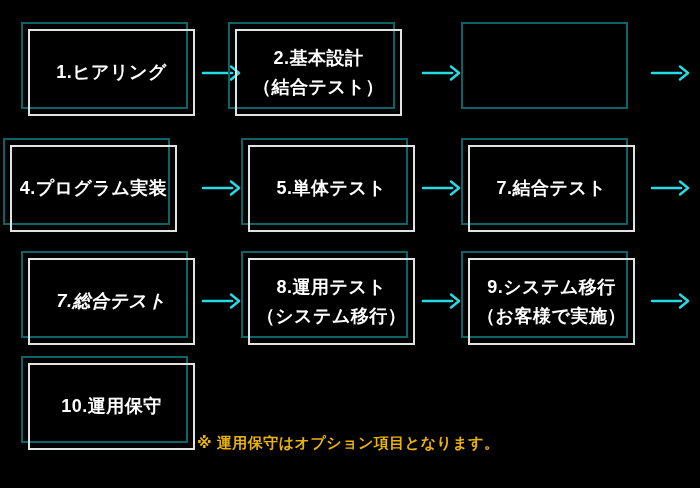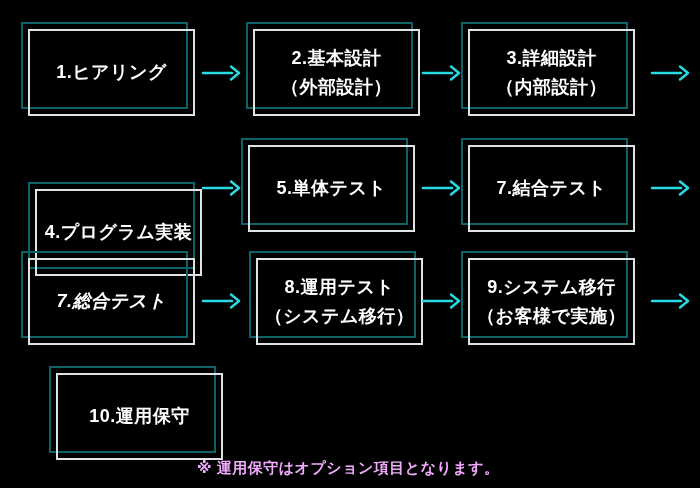--- a/index.html
+++ b/index.html
@@ -29,69 +29,65 @@
     color:#ffffff;
     font-size:18px;
     font-weight:600;
     line-height:29px;
     letter-spacing:0.5px;
     white-space:nowrap;
     text-align:center;
   }
   .arrow{position:absolute;width:40px;height:18px;}
   .footnote{
-    position:absolute;left:197px;top:459px;
-    color:#f0abfc;font-size:15px;font-weight:700;letter-spacing:0.5px;
+    position:absolute;left:197px;top:434px;
+    color:#eab308;font-size:15px;font-weight:700;letter-spacing:0.5px;
     white-space:nowrap;
   }
 </style>
 </head>
 <body>
 
 <div class="stage">
 
   <div class="box" style="left:21px;top:22px;">
     <div class="ghost"></div>
     <div class="main">
       <div class="line">1.ヒアリング</div>
     </div>
   </div>
 
   <svg class="arrow" style="left:201px;top:64px;" viewBox="0 0 40 18">
     <line x1="2" y1="9" x2="31" y2="9" stroke-width="2.5" stroke-linecap="round" stroke="#26dbe3"></line>
     <polyline points="30,2.5 38,9 30,15.5" fill="none" stroke-width="2.5" stroke-linecap="round" stroke-linejoin="round" stroke="#26dbe3"></polyline>
   </svg>
 
-  <div class="box" style="left:246px;top:22px;border-radius:26px;">
+  <div class="box" style="left:228px;top:22px;border-radius:26px;">
     <div class="ghost"></div>
     <div class="main">
       <div class="line">2.基本設計</div>
-      <div class="line">（外部設計）</div>
+      <div class="line">（結合テスト）</div>
     </div>
   </div>
 
   <svg class="arrow" style="left:421px;top:64px;" viewBox="0 0 40 18">
     <line x1="2" y1="9" x2="31" y2="9" stroke-width="2.5" stroke-linecap="round" stroke="#26dbe3"></line>
     <polyline points="30,2.5 38,9 30,15.5" fill="none" stroke-width="2.5" stroke-linecap="round" stroke-linejoin="round" stroke="#26dbe3"></polyline>
   </svg>
 
   <div class="box" style="left:461px;top:22px;">
     <div class="ghost"></div>
-    <div class="main">
-      <div class="line">3.詳細設計</div>
-      <div class="line">（内部設計）</div>
-    </div>
   </div>
 
   <svg class="arrow" style="left:650px;top:64px;" viewBox="0 0 40 18">
     <line x1="2" y1="9" x2="31" y2="9" stroke-width="2.5" stroke-linecap="round" stroke="#26dbe3"></line>
     <polyline points="30,2.5 38,9 30,15.5" fill="none" stroke-width="2.5" stroke-linecap="round" stroke-linejoin="round" stroke="#26dbe3"></polyline>
   </svg>
 
-  <div class="box" style="left:28px;top:138px;margin-top:44px;">
+  <div class="box" style="left:3px;top:138px;">
     <div class="ghost"></div>
     <div class="main">
       <div class="line">4.プログラム実装</div>
     </div>
   </div>
 
   <svg class="arrow" style="left:201px;top:179px;" viewBox="0 0 40 18">
     <line x1="2" y1="9" x2="31" y2="9" stroke-width="2.5" stroke-linecap="round" stroke="#26dbe3"></line>
     <polyline points="30,2.5 38,9 30,15.5" fill="none" stroke-width="2.5" stroke-linecap="round" stroke-linejoin="round" stroke="#26dbe3"></polyline>
   </svg>
@@ -125,21 +121,21 @@
     <div class="main">
       <div class="line">7.総合テスト</div>
     </div>
   </div>
 
   <svg class="arrow" style="left:201px;top:292px;" viewBox="0 0 40 18">
     <line x1="2" y1="9" x2="31" y2="9" stroke-width="2.5" stroke-linecap="round" stroke="#26dbe3"></line>
     <polyline points="30,2.5 38,9 30,15.5" fill="none" stroke-width="2.5" stroke-linecap="round" stroke-linejoin="round" stroke="#26dbe3"></polyline>
   </svg>
 
-  <div class="box" style="left:241px;top:251px;margin-left:8px;">
+  <div class="box" style="left:241px;top:251px;">
     <div class="ghost"></div>
     <div class="main">
       <div class="line">8.運用テスト</div>
       <div class="line">（システム移行）</div>
     </div>
   </div>
 
   <svg class="arrow" style="left:421px;top:292px;" viewBox="0 0 40 18">
     <line x1="2" y1="9" x2="31" y2="9" stroke-width="2.5" stroke-linecap="round" stroke="#26dbe3"></line>
     <polyline points="30,2.5 38,9 30,15.5" fill="none" stroke-width="2.5" stroke-linecap="round" stroke-linejoin="round" stroke="#26dbe3"></polyline>
@@ -151,21 +147,21 @@
       <div class="line">9.システム移行</div>
       <div class="line">（お客様で実施）</div>
     </div>
   </div>
 
   <svg class="arrow" style="left:650px;top:292px;" viewBox="0 0 40 18">
     <line x1="2" y1="9" x2="31" y2="9" stroke-width="2.5" stroke-linecap="round" stroke="#26dbe3"></line>
     <polyline points="30,2.5 38,9 30,15.5" fill="none" stroke-width="2.5" stroke-linecap="round" stroke-linejoin="round" stroke="#26dbe3"></polyline>
   </svg>
 
-  <div class="box" style="left:21px;top:366px;margin-left:28px;">
+  <div class="box" style="left:21px;top:356px;">
     <div class="ghost"></div>
     <div class="main">
       <div class="line">10.運用保守</div>
     </div>
   </div>
 
   <div class="footnote">※ 運用保守はオプション項目となります。</div>
 
 </div>
 

